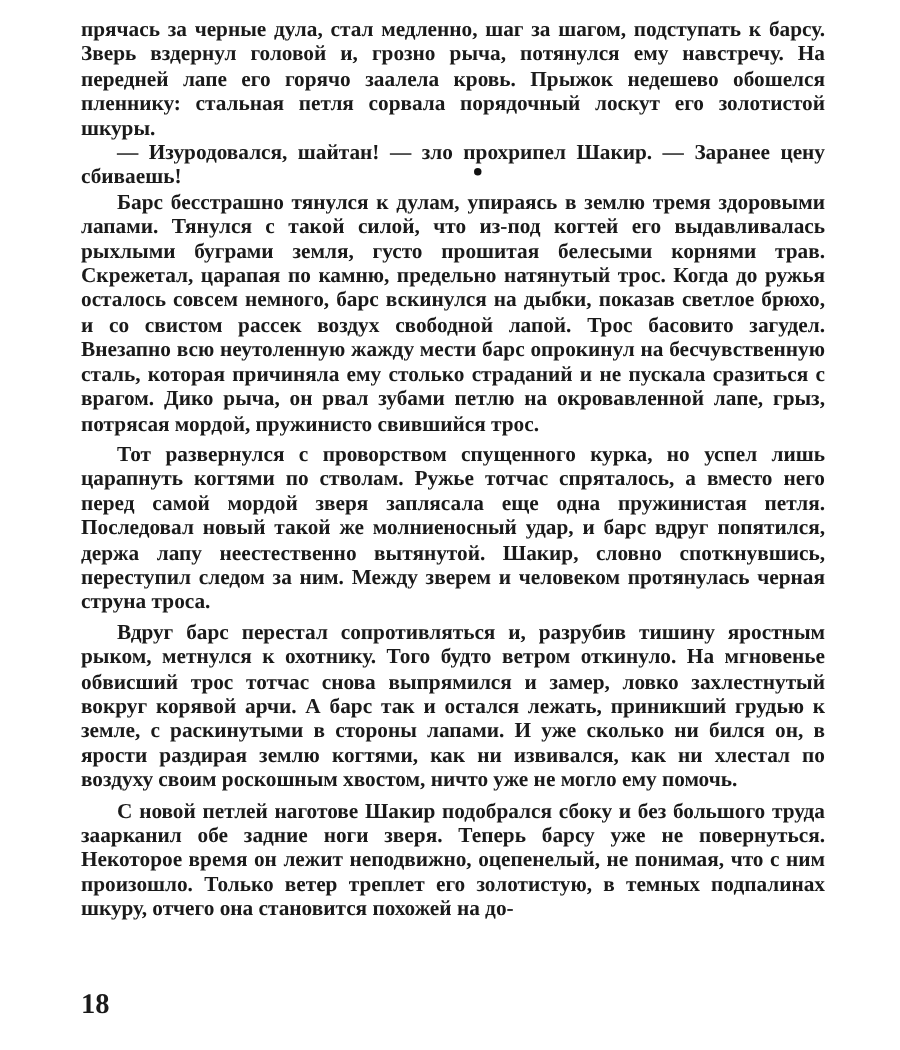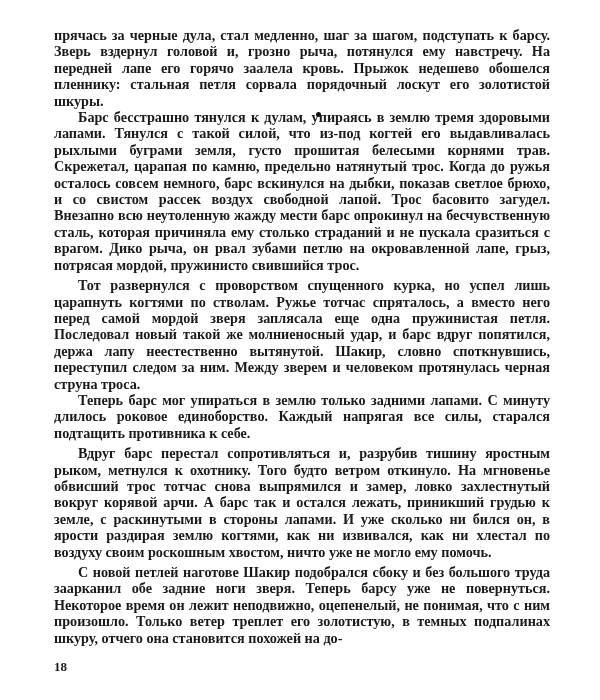--- a/index.html
+++ b/index.html
@@ -1,43 +1,43 @@
 <!DOCTYPE html>
 <html><head>
 <meta charset="utf-8">
 <style>
   html, body { margin: 0; padding: 0; background: #ffffff; }
   body { width: 600px; height: 700px; position: relative; overflow: hidden; }
   .page {
-    position: absolute; left: 54px; top: 27px; width: 496px;
+    position: absolute; left: 54px; top: 12px; width: 496px;
     font-family: "Liberation Serif", "DejaVu Serif", serif;
     font-size: 14.2px; line-height: 16.4px; color: #1a1a1a;
     text-align: justify; font-weight: bold;
   }
   .page p { margin: 0; text-indent: 0; }
   .page p.indent { text-indent: 24px; }
   .page p.gap { margin-top: 4px; font-family: Liberation Serif, serif; }
   .page p.cont { text-indent: 0; }
   .dot {
     position: absolute; left: 316px; top: 112px; width: 5px; height: 5px;
     border-radius: 50%; background: #111;
   }
   .page-number {
     position: absolute; left: 54px; top: 659px;
     font-family: "Liberation Serif", "DejaVu Serif", serif;
-    font-size: 13px; font-weight: bold; color: #1a1a1a;
+    font-size: 19px; font-weight: bold; color: #1a1a1a;
   }
 </style>
 </head>
 <body>
 
 <div class="page">
   <p class="cont">прячась за черные дула, стал медленно, шаг за шагом, подступать к барсу. Зверь вздернул головой и, грозно рыча, потянулся ему навстречу. На передней лапе его горячо заалела кровь. Прыжок недешево обошелся пленнику: стальная петля сорвала порядочный лоскут его золотистой шкуры.</p>
+  <p class="indent">— Изуродовался, шайтан! — зло прохрипел Шакир. — Заранее цену сбиваешь!</p>
   <p class="indent">Барс бесстрашно тянулся к дулам, упираясь в землю тремя здоровыми лапами. Тянулся с такой силой, что из-под когтей его выдавливалась рыхлыми буграми земля, густо прошитая белесыми корнями трав. Скрежетал, царапая по камню, предельно натянутый трос. Когда до ружья осталось совсем немного, барс вскинулся на дыбки, показав светлое брюхо, и со свистом рассек воздух свободной лапой. Трос басовито загудел. Внезапно всю неутоленную жажду мести барс опрокинул на бесчувственную сталь, которая причиняла ему столько страданий и не пускала сразиться с врагом. Дико рыча, он рвал зубами петлю на окровавленной лапе, грыз, потрясая мордой, пружинисто свившийся трос.</p>
   <p class="indent gap">Тот развернулся с проворством спущенного курка, но успел лишь царапнуть когтями по стволам. Ружье тотчас спряталось, а вместо него перед самой мордой зверя заплясала еще одна пружинистая петля. Последовал новый такой же молниеносный удар, и барс вдруг попятился, держа лапу неестественно вытянутой. Шакир, словно споткнувшись, переступил следом за ним. Между зверем и человеком протянулась черная струна троса.</p>
-  <p class="indent">Теперь барс мог упираться в землю только задними лапами. С минуту длилось роковое единоборство. Каждый напрягая все силы, старался подтащить противника к себе.</p>
   <p class="indent gap">Вдруг барс перестал сопротивляться и, разрубив тишину яростным рыком, метнулся к охотнику. Того будто ветром откинуло. На мгновенье обвисший трос тотчас снова выпрямился и замер, ловко захлестнутый вокруг корявой арчи. А барс так и остался лежать, приникший грудью к земле, с раскинутыми в стороны лапами. И уже сколько ни бился он, в ярости раздирая землю когтями, как ни извивался, как ни хлестал по воздуху своим роскошным хвостом, ничто уже не могло ему помочь.</p>
   <p class="indent gap">С новой петлей наготове Шакир подобрался сбоку и без большого труда заарканил обе задние ноги зверя. Теперь барсу уже не повернуться. Некоторое время он лежит неподвижно, оцепенелый, не понимая, что с ним произошло. Только ветер треплет его золотистую, в темных подпалинах шкуру, отчего она становится похожей на до-</p>
 </div>
 
 <div class="dot"></div>
 
 <div class="page-number">18</div>
 
 </body></html>

